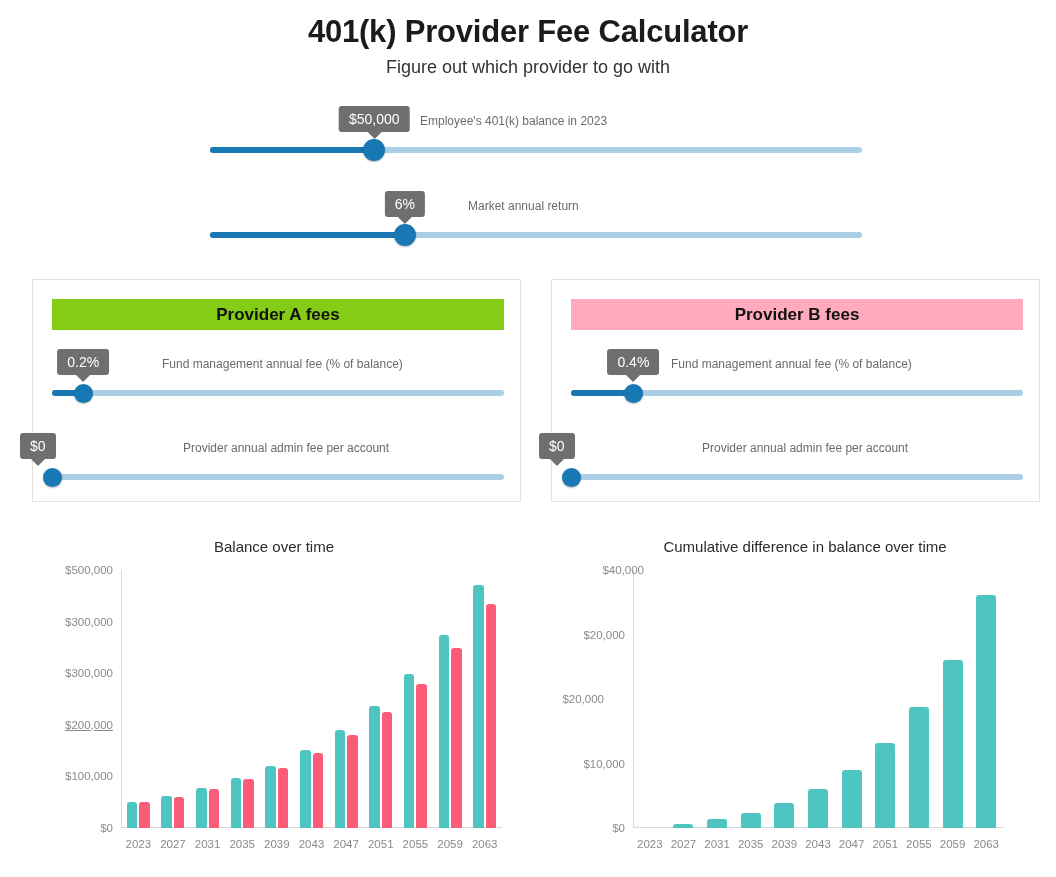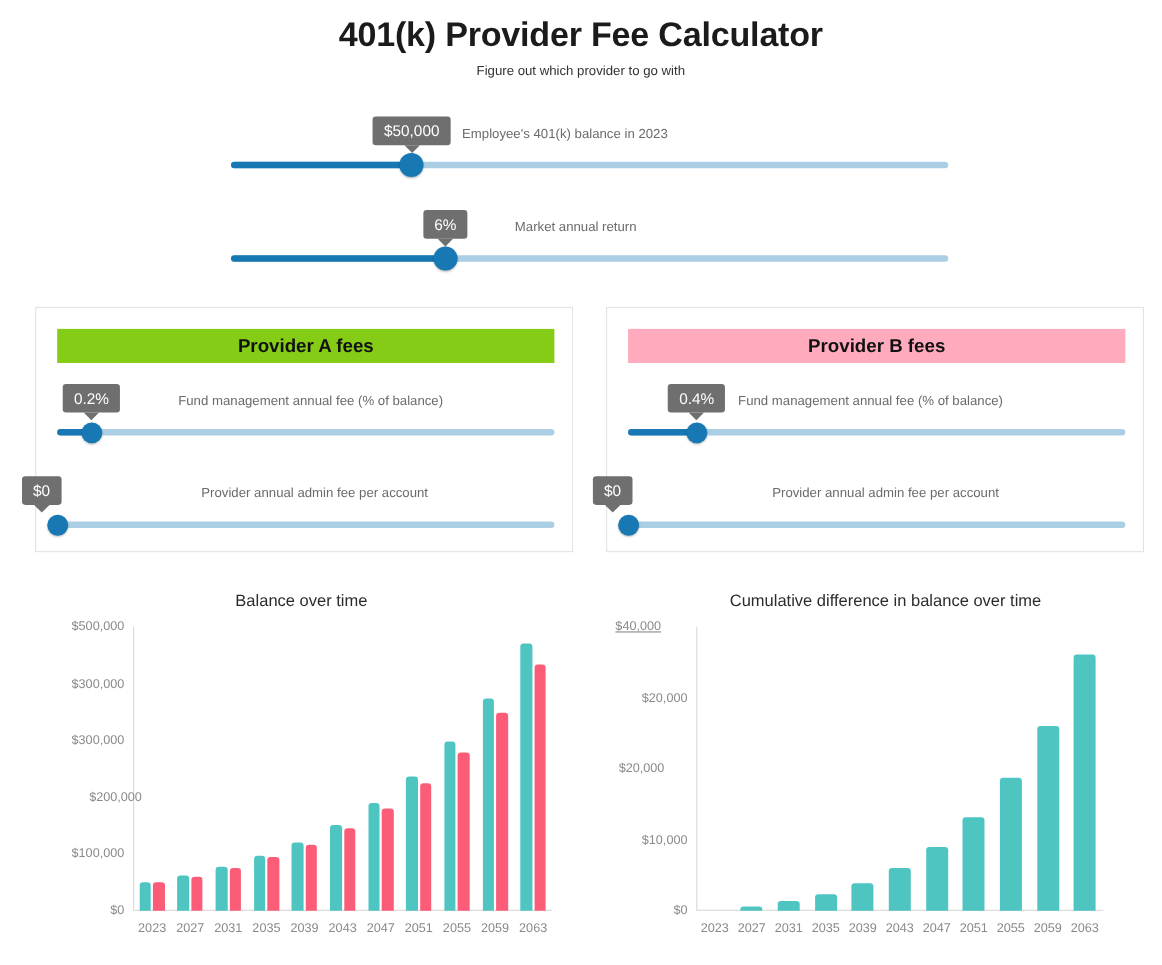--- a/index.html
+++ b/index.html
@@ -15,21 +15,21 @@
   
   .title {
     position: absolute; left: 0; top: 14px; width: 1056px;
     text-align: center;
     font-size: 31px; font-weight: bold; color: #1b1b1b;
     letter-spacing: -0.2px;
   }
   .subtitle {
     position: absolute; left: 0; top: 57px; width: 1056px;
     text-align: center;
-    font-size: 12px; color: #333333;
+    font-size: 18px; color: #333333;
   }
 
   
   .slider-row { position: absolute; }
   .slider-track {
     position: absolute; left: 0; top: 0; height: 6px; width: 100%;
     background: #aacfe5; border-radius: 3px;
   }
   .slider-fill {
     position: absolute; left: 0; top: 0; height: 6px;
@@ -188,21 +188,21 @@
         <div class="bar b" style="background: rgb(251, 92, 119); width: 10.5px; height: 115.584px; left: 260.773px;"></div>
         <div class="bar a" style="background: rgb(78, 197, 193); width: 10.5px; height: 153.768px; left: 282.909px;"></div>
         <div class="bar b" style="background: rgb(251, 92, 119); width: 10.5px; height: 143.964px; left: 295.409px;"></div>
         <div class="bar a" style="background: rgb(78, 197, 193); width: 10.5px; height: 193.5px; left: 317.545px;"></div>
         <div class="bar b" style="background: rgb(251, 92, 119); width: 10.5px; height: 180.084px; left: 330.045px;"></div>
         <div class="bar a" style="background: rgb(78, 197, 193); width: 10.5px; height: 243.036px; left: 352.182px;"></div>
         <div class="bar b" style="background: rgb(251, 92, 119); width: 10.5px; height: 224.46px; left: 364.682px;"></div>
       </div>
       <div class="ytick" style="top: 290px; right: 411px; width: 90px;">$0</div>
       <div class="ytick" style="top: 238.4px; right: 411px; width: 90px;">$100,000</div>
-      <div class="ytick" style="top: 186.8px; right: 395px; width: 90px;">$200,000</div>
+      <div class="ytick" style="top: 186.8px; right: 411px; width: 90px; text-decoration: underline;">$200,000</div>
       <div class="ytick" style="top: 135.2px; right: 411px; width: 90px;">$300,000</div>
       <div class="ytick" style="top: 83.6px; right: 411px; width: 90px;">$300,000</div>
       <div class="ytick" style="top: 32px; right: 411px; width: 90px;">$500,000</div>
       <div class="xtick" style="left: 114.318px; top: 300px;">2023</div>
       <div class="xtick" style="left: 148.955px; top: 300px;">2027</div>
       <div class="xtick" style="left: 183.591px; top: 300px;">2031</div>
       <div class="xtick" style="left: 218.227px; top: 300px;">2035</div>
       <div class="xtick" style="left: 252.864px; top: 300px;">2039</div>
       <div class="xtick" style="left: 287.5px; top: 300px;">2043</div>
       <div class="xtick" style="left: 322.136px; top: 300px;">2047</div>
@@ -226,21 +226,21 @@
         <div class="bar d" style="background: rgb(78, 197, 193); width: 20px; height: 58.05px; left: 208.636px;"></div>
         <div class="bar d" style="background: rgb(78, 197, 193); width: 20px; height: 85.14px; left: 242.273px;"></div>
         <div class="bar d" style="background: rgb(78, 197, 193); width: 20px; height: 121.26px; left: 275.909px;"></div>
         <div class="bar d" style="background: rgb(78, 197, 193); width: 20px; height: 167.7px; left: 309.545px;"></div>
         <div class="bar d" style="background: rgb(78, 197, 193); width: 20px; height: 233.49px; left: 343.182px;"></div>
       </div>
       <div class="ytick" style="top: 290px; right: 425px; width: 90px;">$0</div>
       <div class="ytick" style="top: 225.5px; right: 425px; width: 90px;">$10,000</div>
       <div class="ytick" style="top: 161px; right: 446px; width: 90px;">$20,000</div>
       <div class="ytick" style="top: 96.5px; right: 425px; width: 90px;">$20,000</div>
-      <div class="ytick" style="top: 32px; right: 449px; width: 90px; text-decoration: underline;">$40,000</div>
+      <div class="ytick" style="top: 32px; right: 406px; width: 90px;">$40,000</div>
       <div class="xtick" style="left: 89.8182px; top: 300px;">2023</div>
       <div class="xtick" style="left: 123.455px; top: 300px;">2027</div>
       <div class="xtick" style="left: 157.091px; top: 300px;">2031</div>
       <div class="xtick" style="left: 190.727px; top: 300px;">2035</div>
       <div class="xtick" style="left: 224.364px; top: 300px;">2039</div>
       <div class="xtick" style="left: 258px; top: 300px;">2043</div>
       <div class="xtick" style="left: 291.636px; top: 300px;">2047</div>
       <div class="xtick" style="left: 325.273px; top: 300px;">2051</div>
       <div class="xtick" style="left: 358.909px; top: 300px;">2055</div>
       <div class="xtick" style="left: 392.545px; top: 300px;">2059</div>

